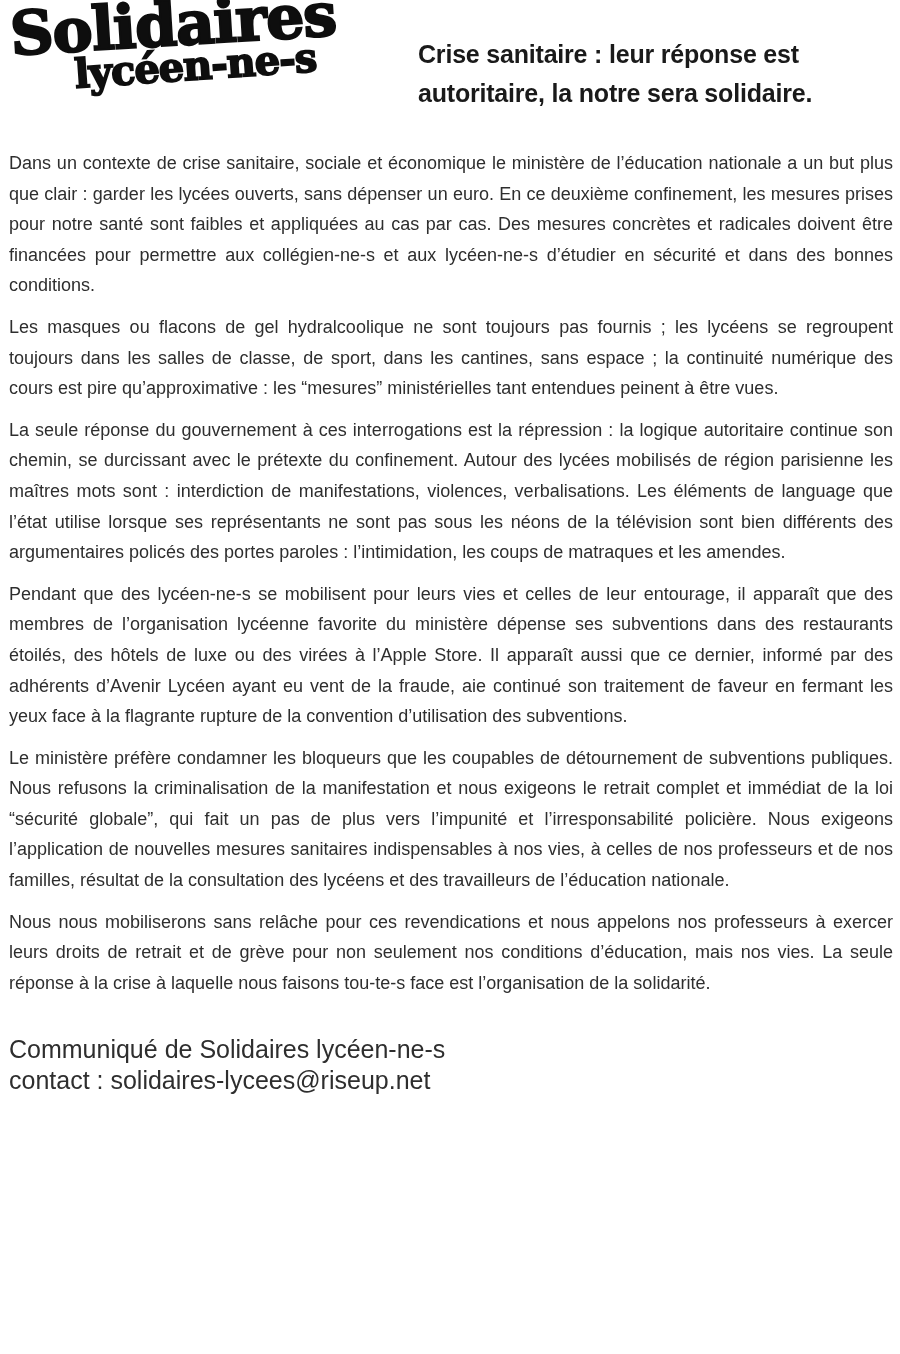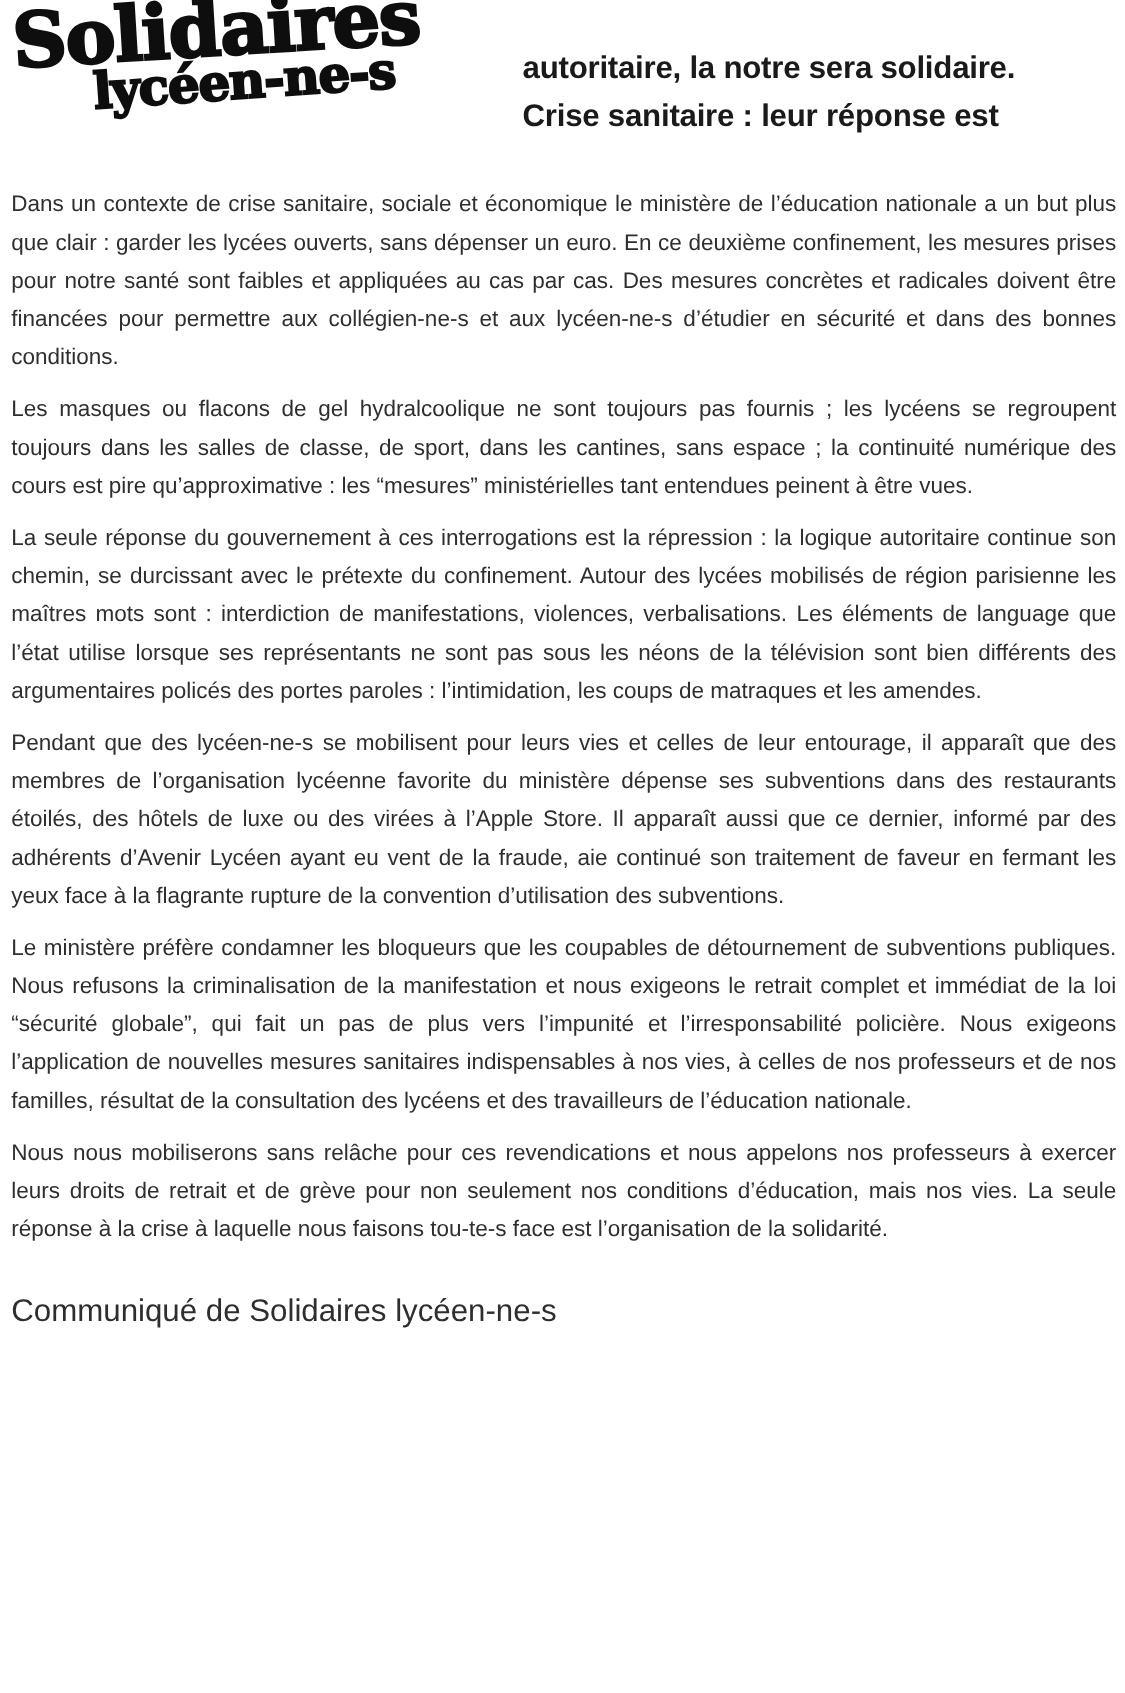--- a/index.html
+++ b/index.html
@@ -91,31 +91,32 @@
 <body>
 
 <div class="page">
 
   <div class="header">
     <div class="logo">
       <span class="logo-line1">Solidaires</span>
       <span class="logo-line2">lycéen-ne-s</span>
     </div>
     <h1 class="title">
+      <span class="title-line">Crise sanitaire : leur réponse est</span>
       <span class="title-line">autoritaire, la notre sera solidaire.</span>
-      <span class="title-line">Crise sanitaire : leur réponse est</span>
     </h1>
   </div>
 
   <div class="content">
     <p>Dans un contexte de crise sanitaire, sociale et économique le ministère de l’éducation nationale a un but plus que clair : garder les lycées ouverts, sans dépenser un euro. En ce deuxième confinement, les mesures prises pour notre santé sont faibles et appliquées au cas par cas. Des mesures concrètes et radicales doivent être financées pour permettre aux collégien-ne-s et aux lycéen-ne-s d’étudier en sécurité et dans des bonnes conditions.</p>
     <p>Les masques ou flacons de gel hydralcoolique ne sont toujours pas fournis ; les lycéens se regroupent toujours dans les salles de classe, de sport, dans les cantines, sans espace ; la continuité numérique des cours est pire qu’approximative : les “mesures” ministérielles tant entendues peinent à être vues.</p>
     <p>La seule réponse du gouvernement à ces interrogations est la répression : la logique autoritaire continue son chemin, se durcissant avec le prétexte du confinement. Autour des lycées mobilisés de région parisienne les maîtres mots sont : interdiction de manifestations, violences, verbalisations. Les éléments de language que l’état utilise lorsque ses représentants ne sont pas sous les néons de la télévision sont bien différents des argumentaires policés des portes paroles : l’intimidation, les coups de matraques et les amendes.</p>
     <p>Pendant que des lycéen-ne-s se mobilisent pour leurs vies et celles de leur entourage, il apparaît que des membres de l’organisation lycéenne favorite du ministère dépense ses subventions dans des restaurants étoilés, des hôtels de luxe ou des virées à l’Apple Store. Il apparaît aussi que ce dernier, informé par des adhérents d’Avenir Lycéen ayant eu vent de la fraude, aie continué son traitement de faveur en fermant les yeux face à la flagrante rupture de la convention d’utilisation des subventions.</p>
     <p>Le ministère préfère condamner les bloqueurs que les coupables de détournement de subventions publiques. Nous refusons la criminalisation de la manifestation et nous exigeons le retrait complet et immédiat de la loi “sécurité globale”, qui fait un pas de plus vers l’impunité et l’irresponsabilité policière. Nous exigeons l’application de nouvelles mesures sanitaires indispensables à nos vies, à celles de nos professeurs et de nos familles, résultat de la consultation des lycéens et des travailleurs de l’éducation nationale.</p>
     <p>Nous nous mobiliserons sans relâche pour ces revendications et nous appelons nos professeurs à exercer leurs droits de retrait et de grève pour non seulement nos conditions d’éducation, mais nos vies. La seule réponse à la crise à laquelle nous faisons tou-te-s face est l’organisation de la solidarité.</p>
   </div>
 
   <div class="footer">
     <span class="footer-line">Communiqué de Solidaires lycéen-ne-s</span>
+    <span class="footer-line">contact : solidaires-lycees@riseup.net</span>
   </div>
 
 </div>
 
 </body></html>

